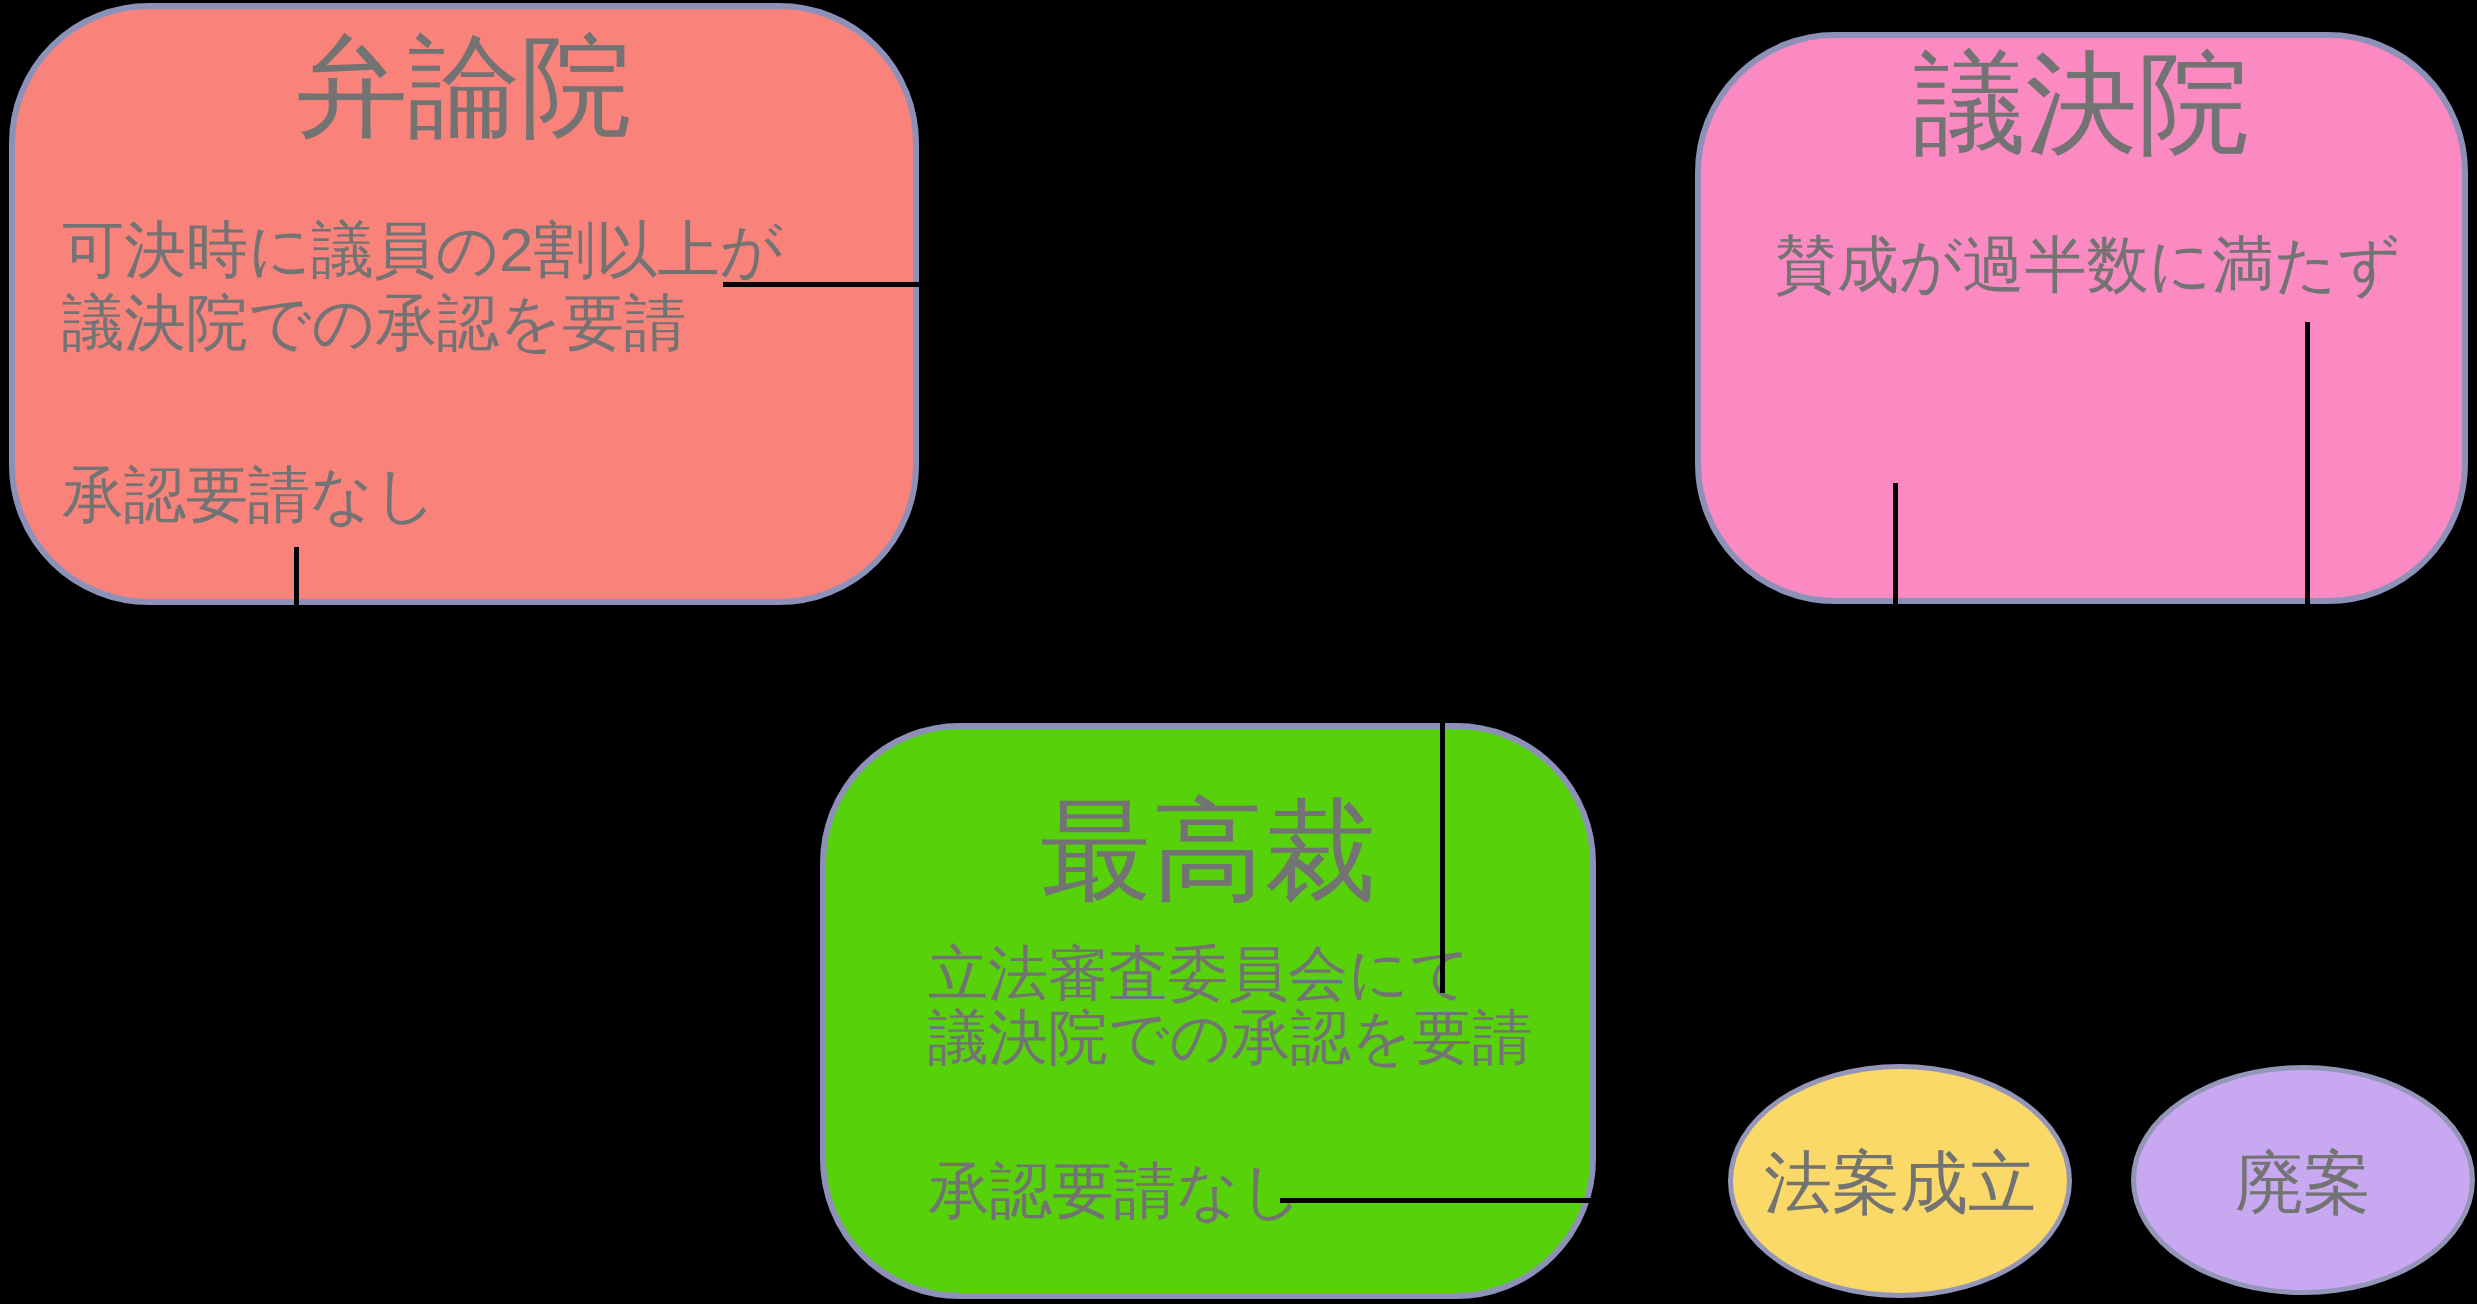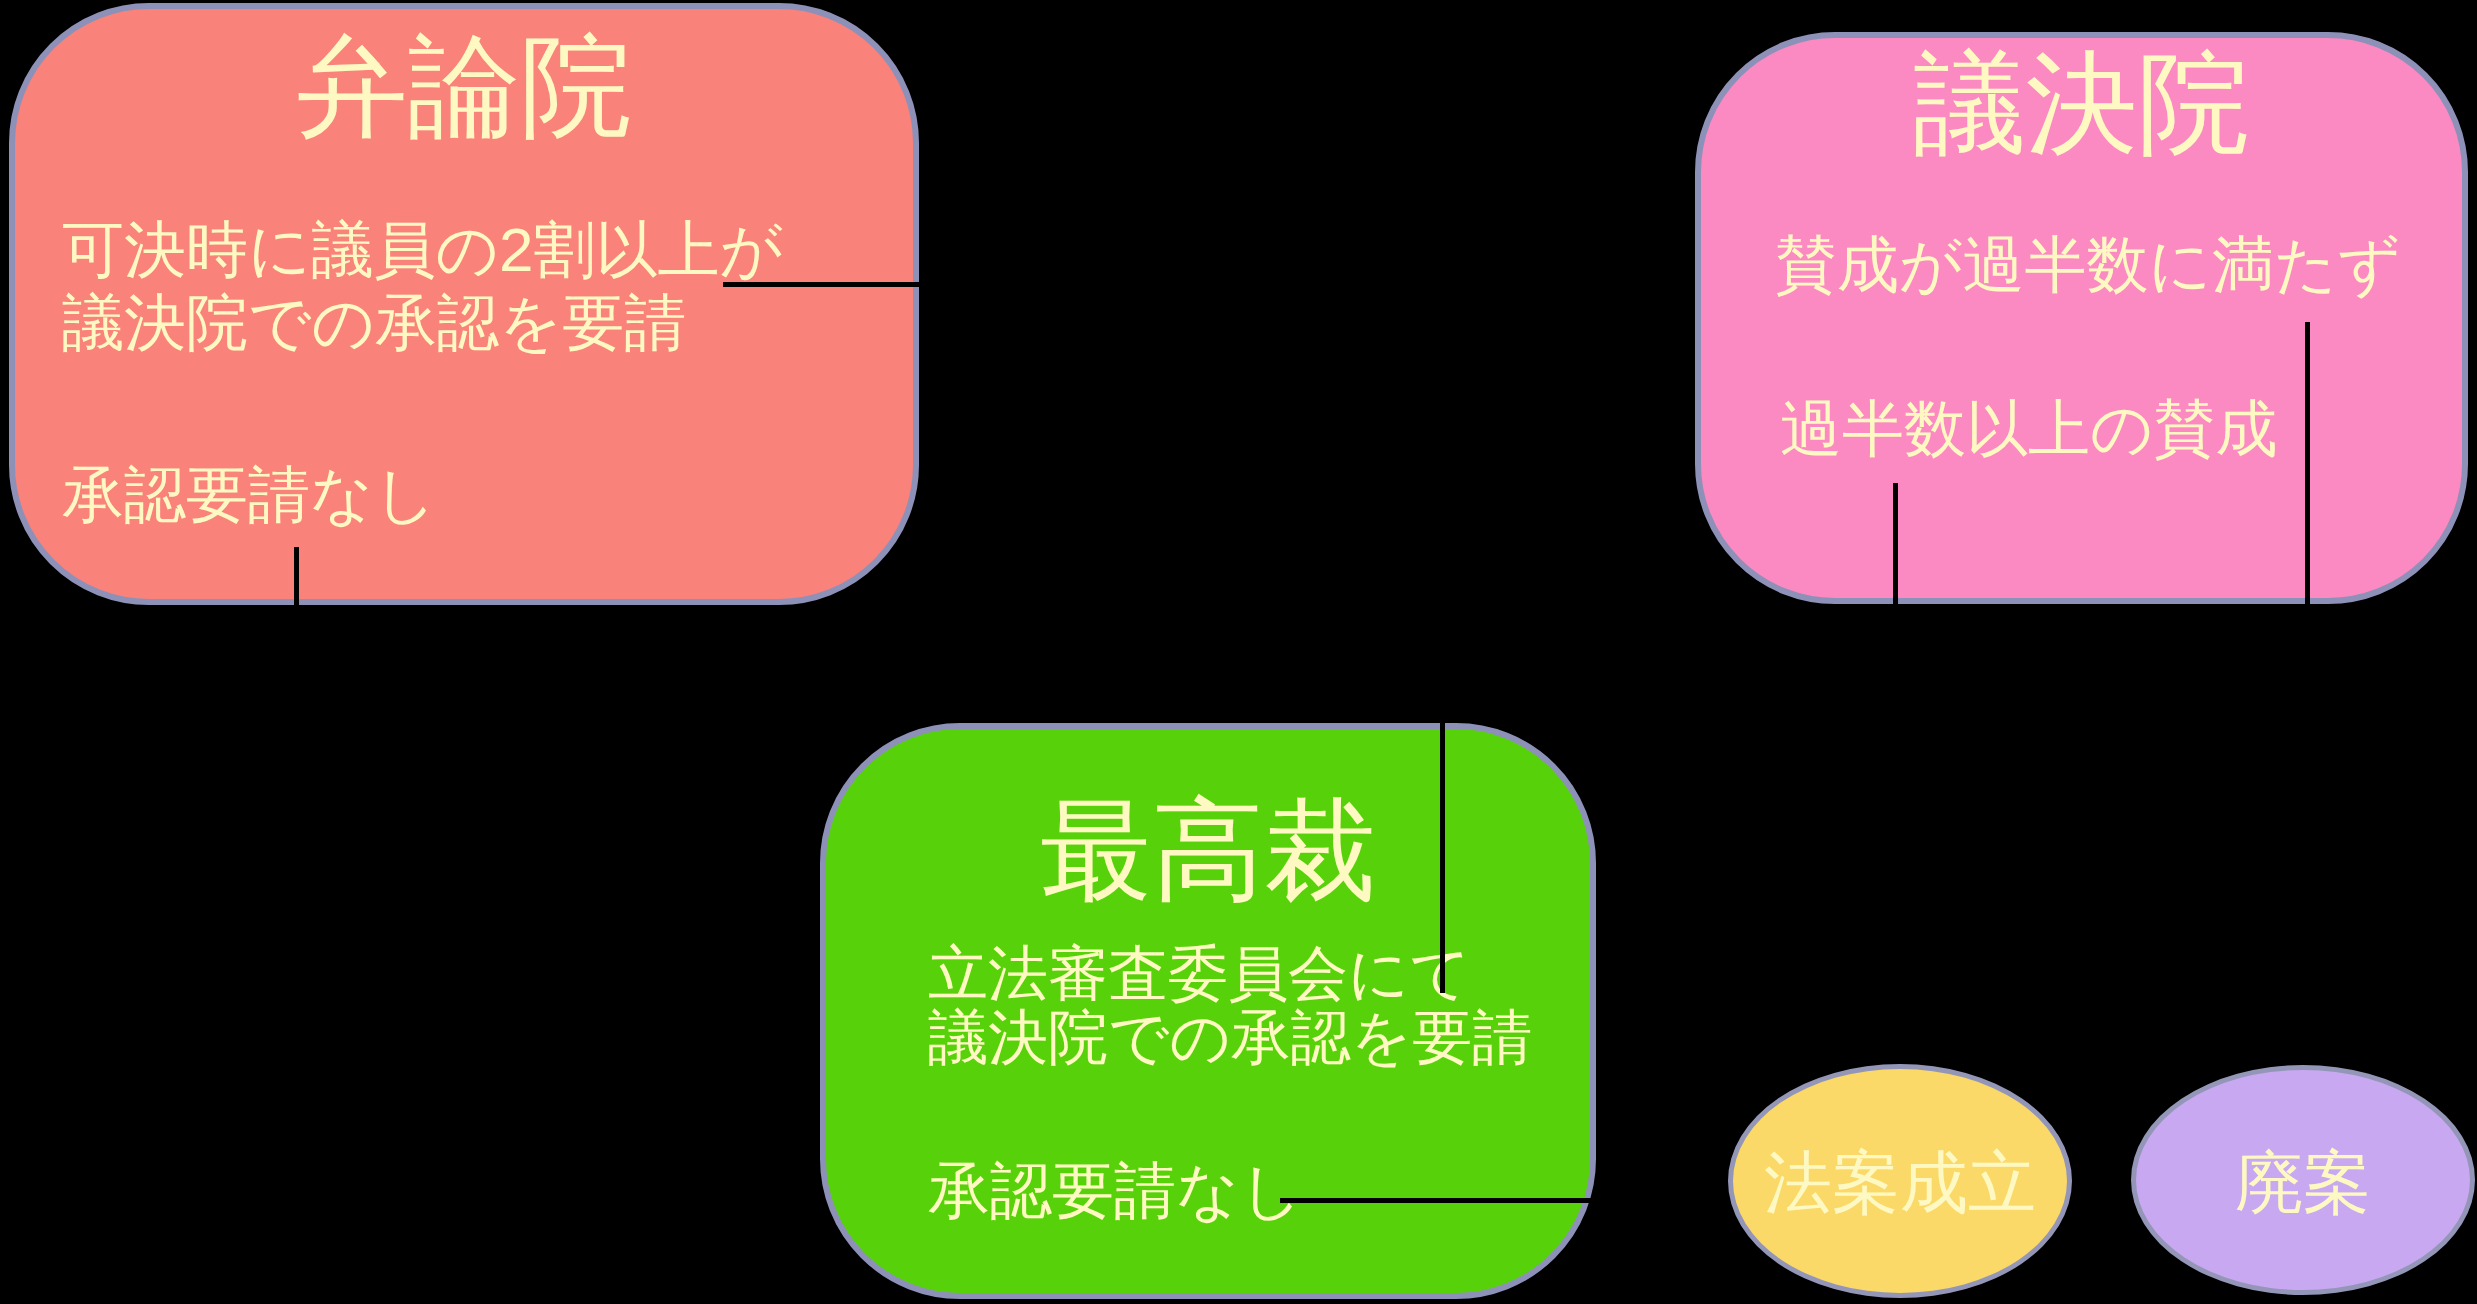--- a/index.html
+++ b/index.html
@@ -21,21 +21,21 @@
   }
   .ellipse{
     border:5px solid #9496b8;
     border-radius:50%;
   }
   .lbl{
     position:absolute;
     z-index:2;
     margin:0;
     white-space:nowrap;
-    color:#fef9c3;
+    color:#737373;
   }
   .title{
     font-size:112px;
     line-height:118px;
     text-align:center;
   }
   .body-text{
     font-size:62px;
     line-height:73px;
   }
@@ -60,21 +60,20 @@
 
   <div class="node roundbox" style="left: 9px; top: 3px; width: 910px; height: 602px; background-color: rgb(249, 130, 123); border-color: rgb(141, 145, 184);"></div>
   <p class="lbl title" style="left:9px;top:28px;width:910px;">弁論院</p>
   <p class="lbl body-text" style="left:62px;top:213px;text-align:center;">可決時に議員の2割以上が</p>
   <p class="lbl body-text" style="left:62px;top:286px;">議決院での承認を要請</p>
   <p class="lbl body-text" style="left:62px;top:458px;">承認要請なし</p>
 
   <div class="node roundbox" style="left: 1695px; top: 32px; width: 773px; height: 572px; background-color: rgb(250, 138, 193); border-color: rgb(141, 145, 184);"></div>
   <p class="lbl title" style="left:1695px;top:45px;width:773px;">議決院</p>
   <p class="lbl body-text" style="left:1775px;top:228px;">賛成が過半数に満たず</p>
-  <p class="lbl body-text" style="left:1780px;top:392px;">過半数以上の賛成</p>
 
   <div class="node roundbox" style="left: 820px; top: 723px; width: 776px; height: 576px; background-color: rgb(87, 210, 10); border-color: rgb(141, 145, 184);"></div>
   <p class="lbl title" style="left:820px;top:784px;width:776px;margin-top:8px;">最高裁</p>
   <p class="lbl body-text-sm" style="left:928px;top:942px;">立法審査委員会にて</p>
   <p class="lbl body-text-sm" style="left:928px;top:1006px;">議決院での承認を要請</p>
   <p class="lbl body-text" style="left:928px;top:1154px;">承認要請なし</p>
 
   <div class="node ellipse" style="left: 1728px; top: 1064px; width: 344px; height: 234px; background-color: rgb(250, 217, 105); border-color: rgb(148, 150, 184);"></div>
   <p class="lbl ellipse-label" style="left:1728px;top:1140px;width:344px;">法案成立</p>
 

